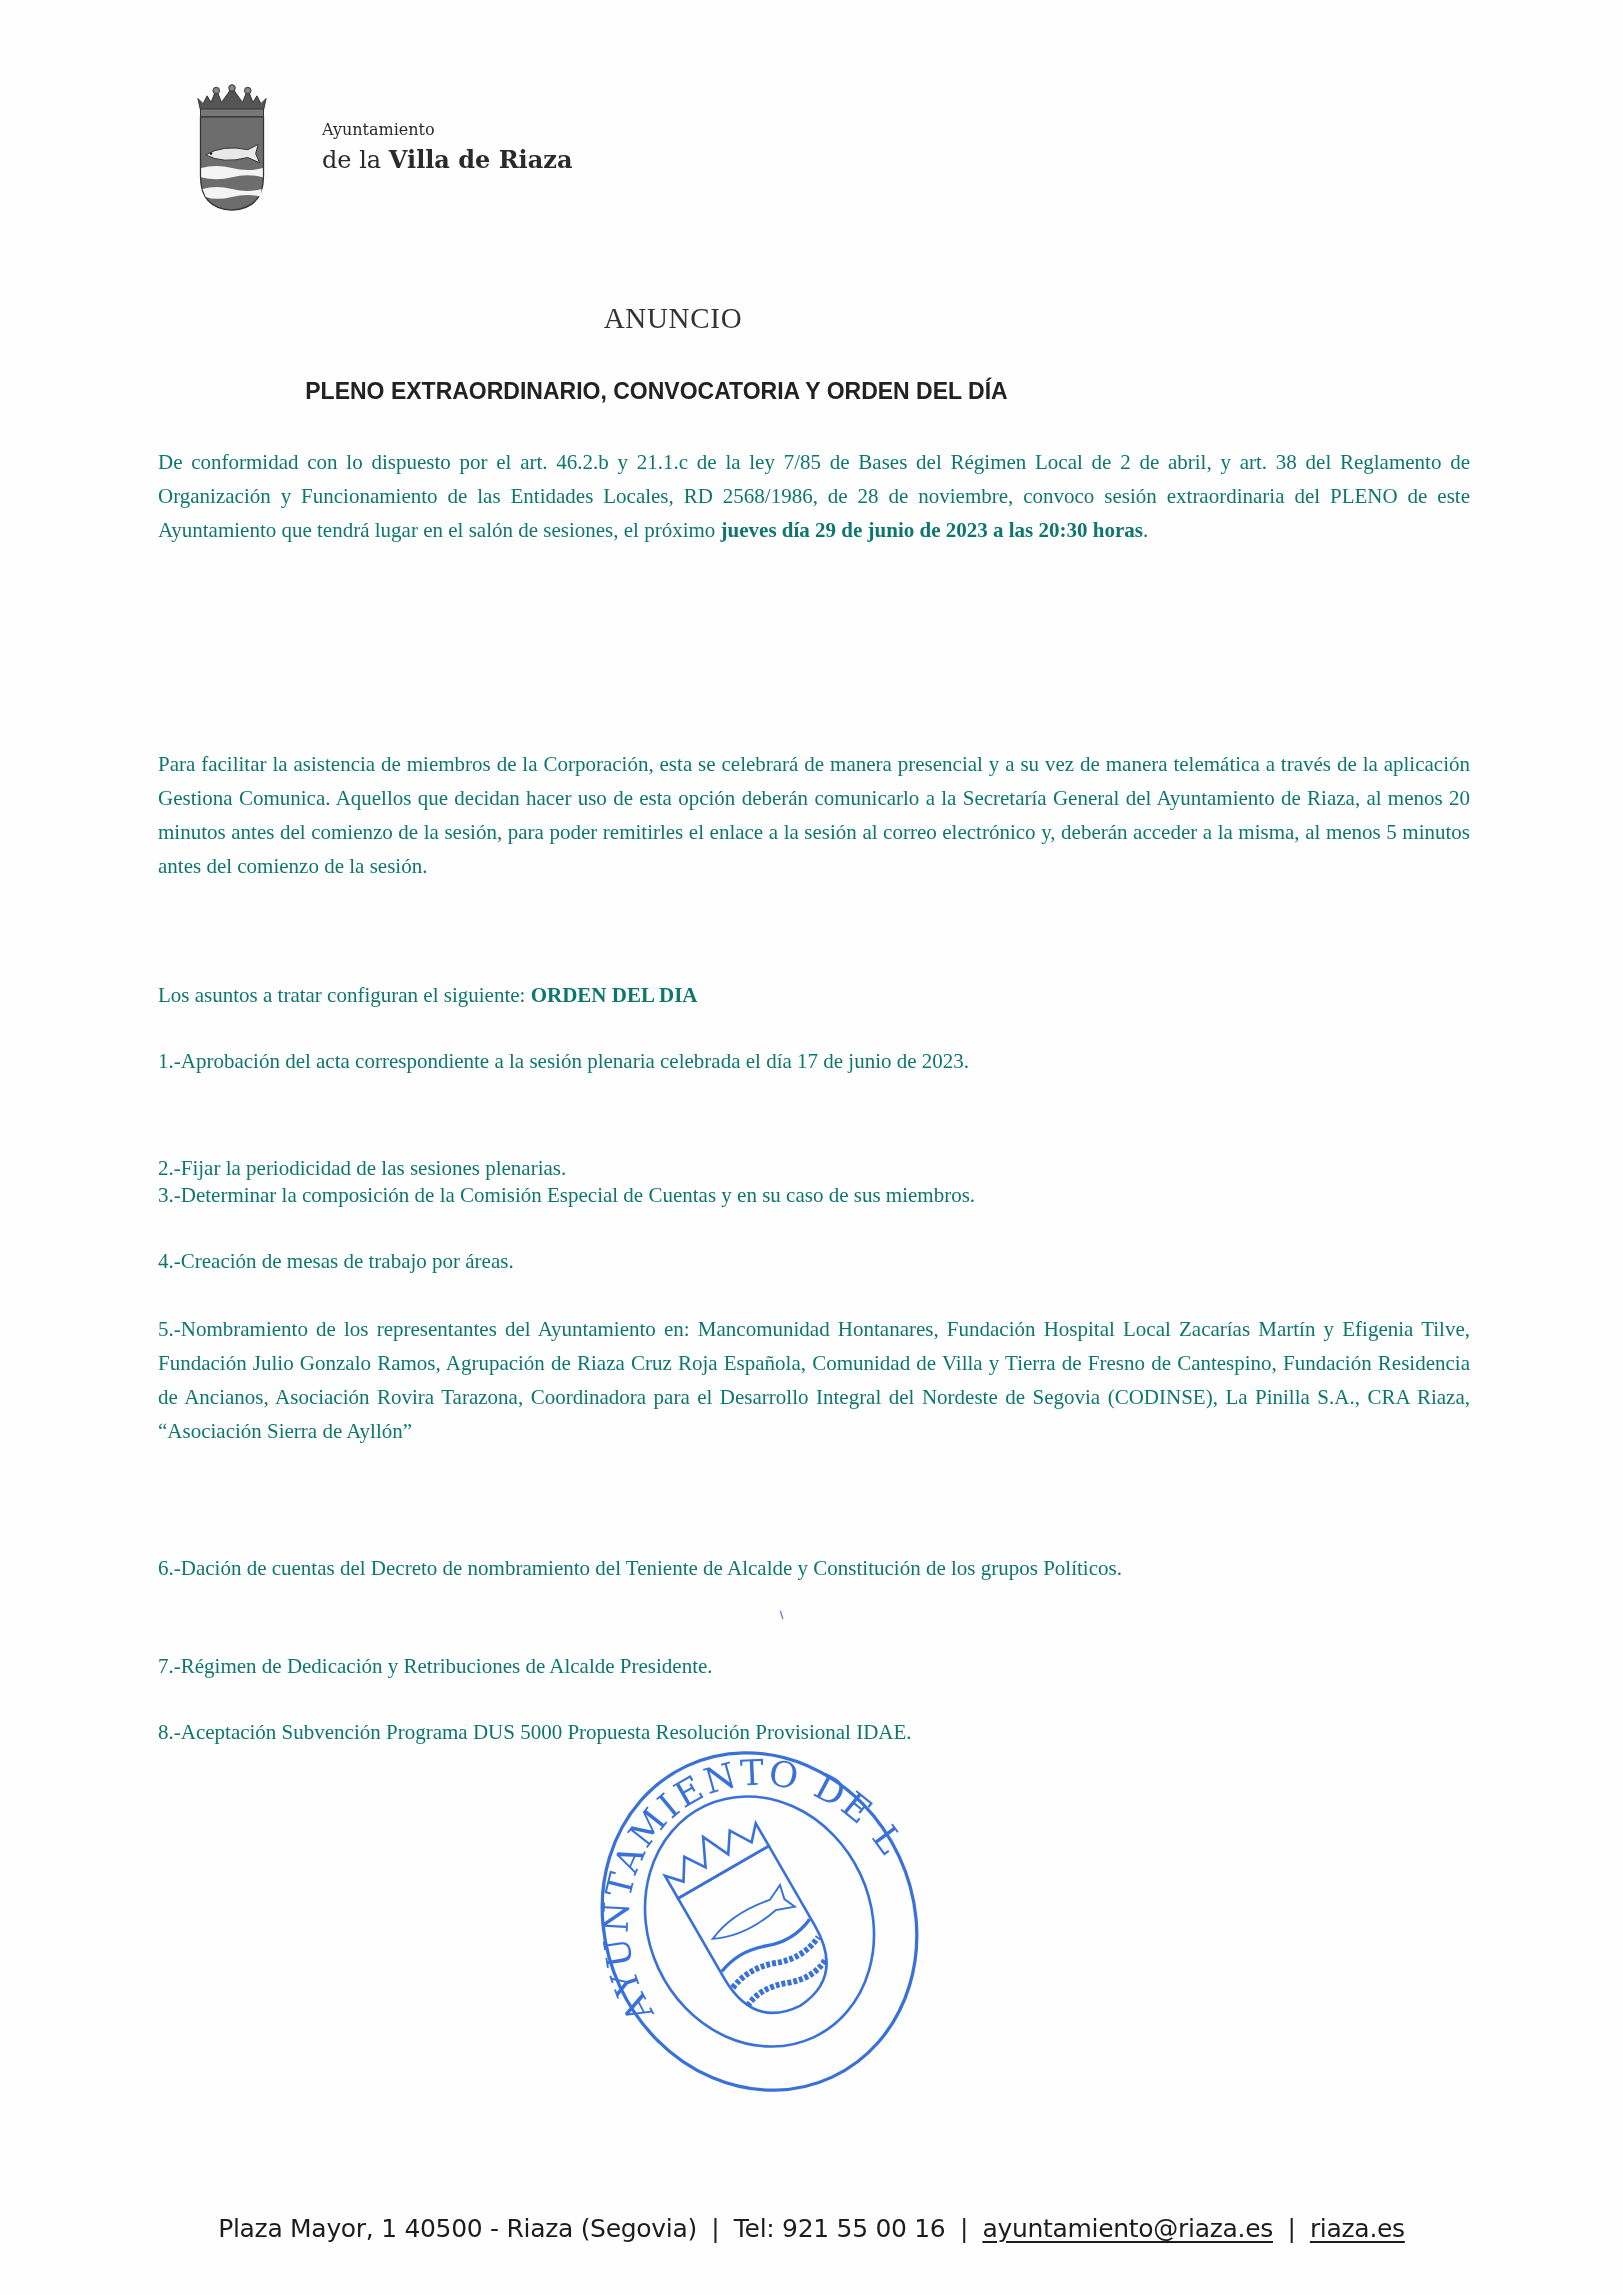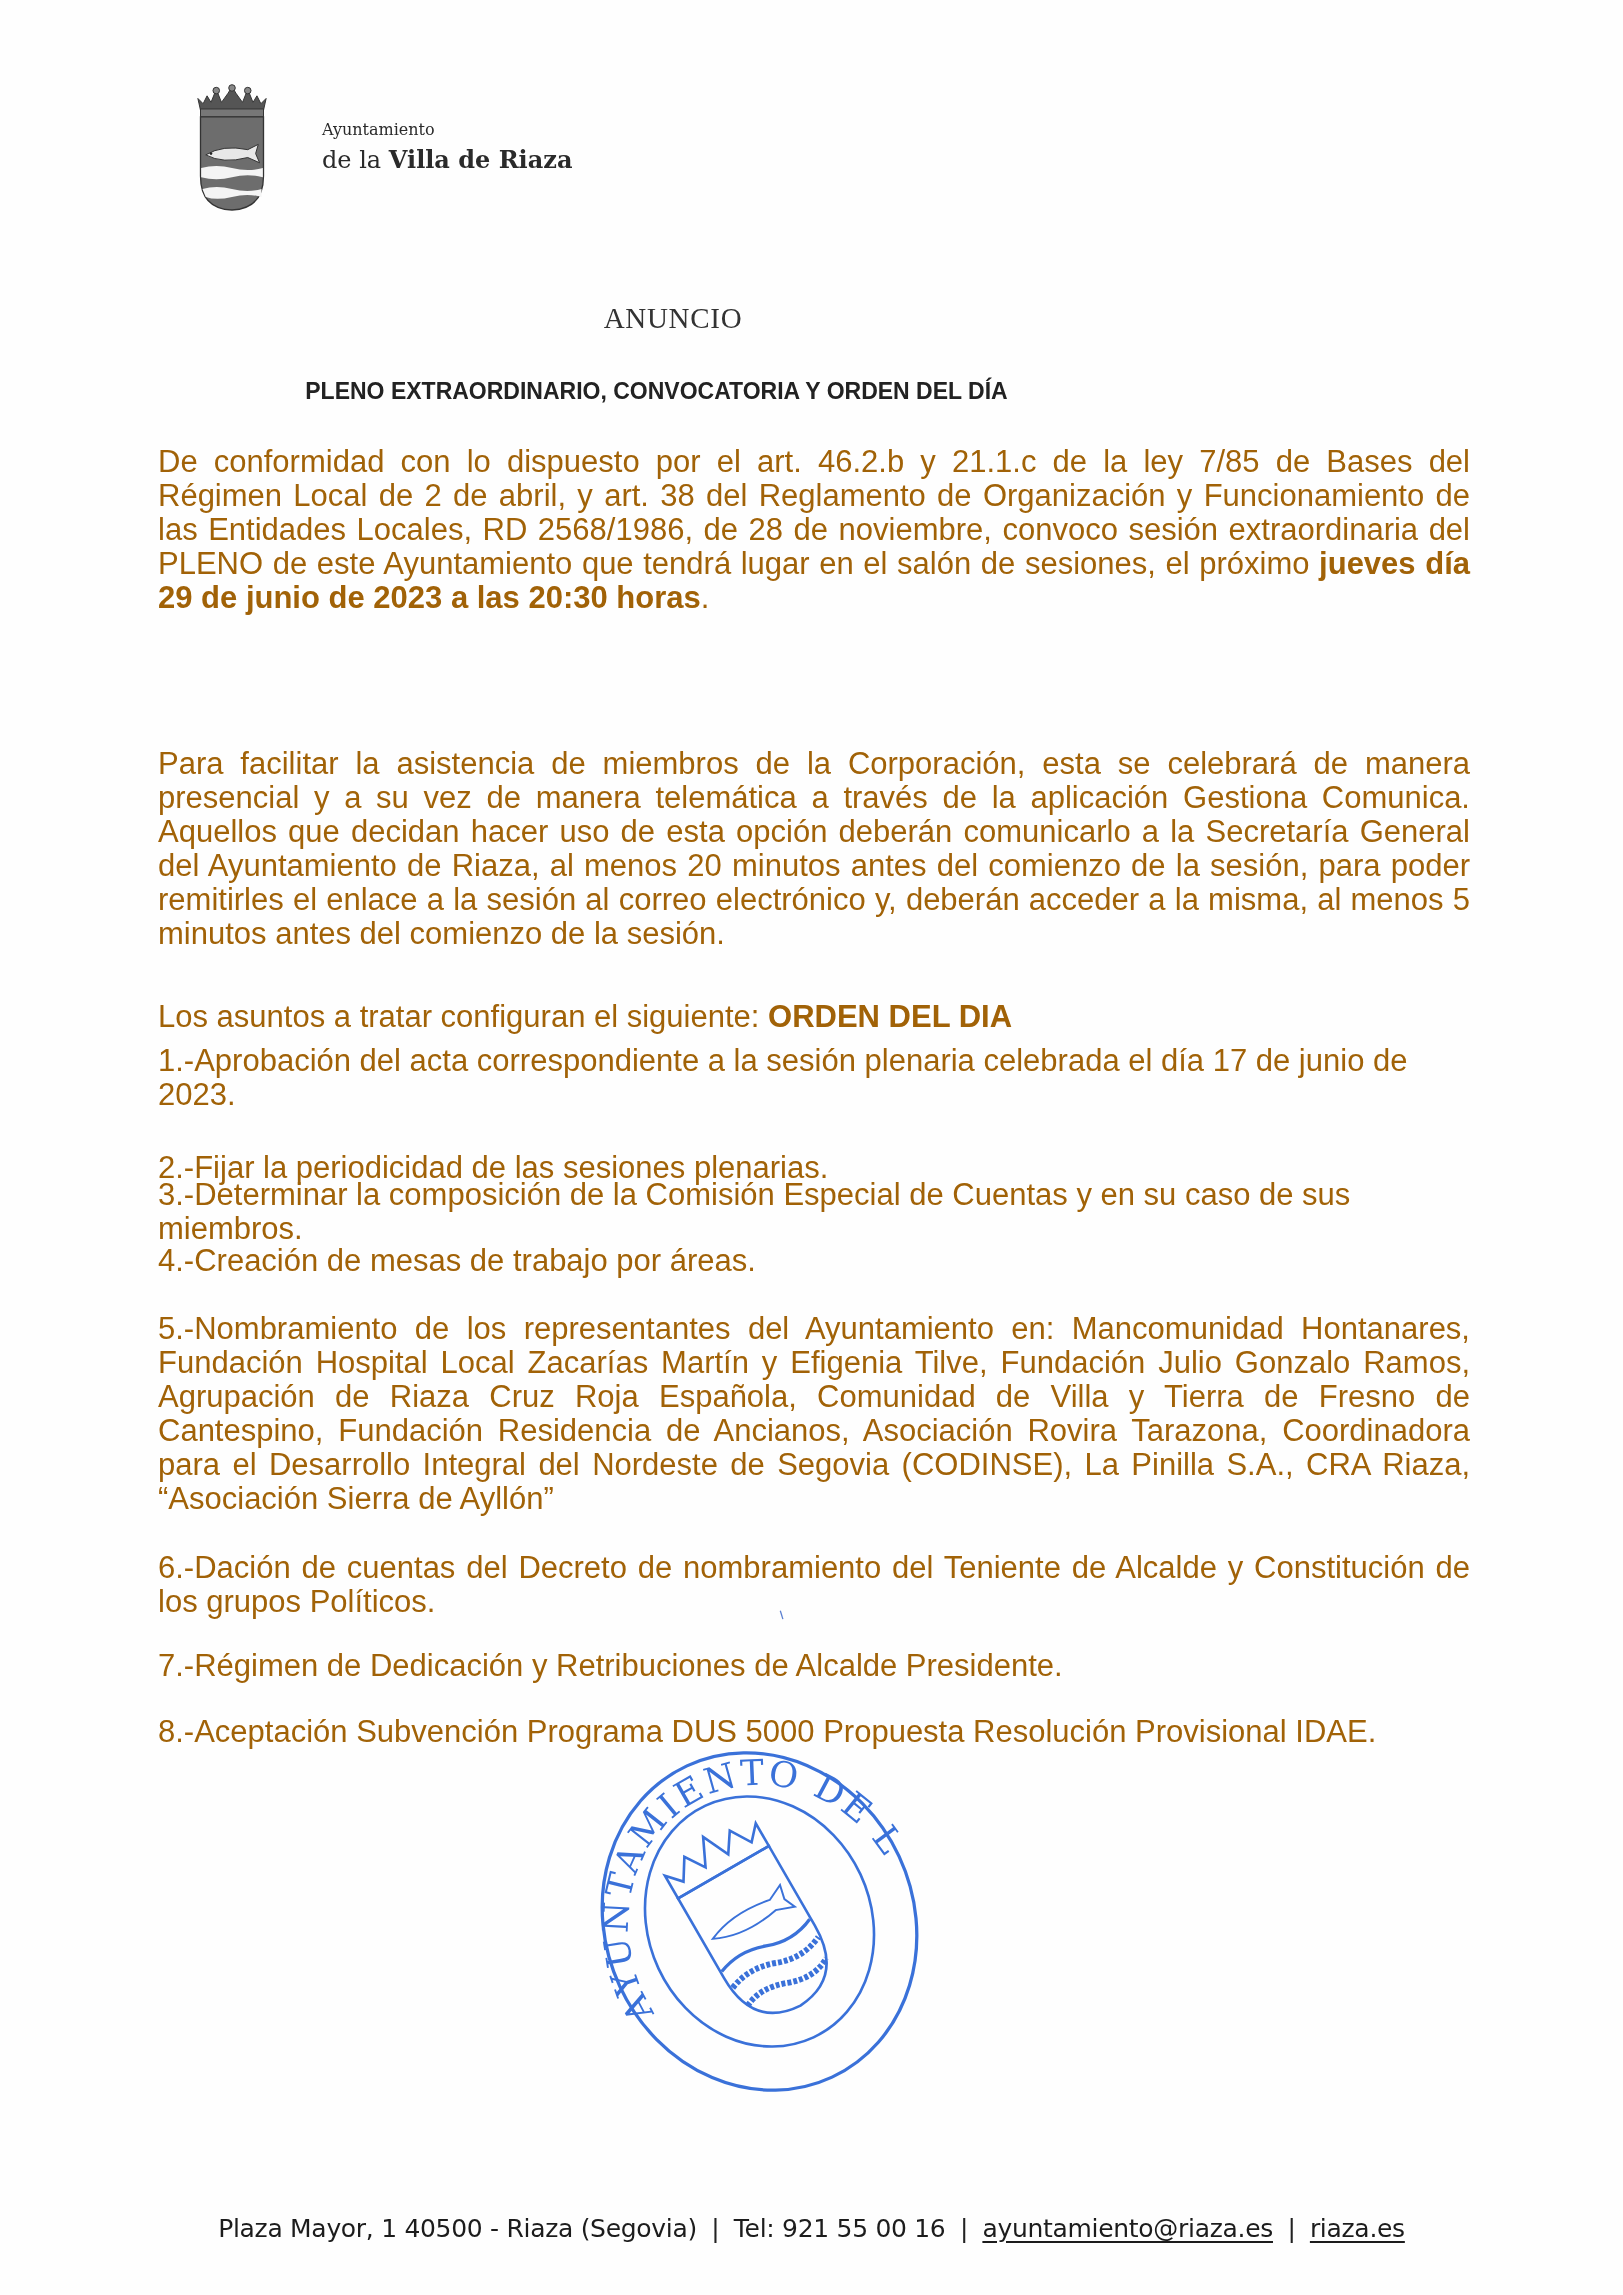--- a/index.html
+++ b/index.html
@@ -11,29 +11,29 @@
   .org { position: absolute; left: 322px; top: 115px; font-family: "DejaVu Serif", "Liberation Serif", serif; color: #2a2a2a; }
   .org .l1 { font-size: 16px; line-height: 30px; display: block; }
   .org .l2 { font-size: 24px; line-height: 30px; display: block; }
   .org .l2 b { font-weight: bold; }
 
   .anuncio { position: absolute; left: 0; width: 1346px; top: 302px; text-align: center;
              font-family: "Liberation Serif", serif; font-size: 29px; letter-spacing: 0.7px; color: #333; }
   .subtitle { position: absolute; left: 0; width: 1313px; top: 378px; text-align: center;
               font-family: "Liberation Sans", sans-serif; font-size: 23px; font-weight: bold; color: #222; }
 
-  .body { position: absolute; left: 158px; width: 1312px; font-family: Liberation Sans, sans-serif;
-          font-size: 31px; line-height: 34px; color: #a16207; }
+  .body { position: absolute; left: 158px; width: 1312px; font-family: Liberation Serif, serif;
+          font-size: 21px; line-height: 34px; color: #0f766e; }
   .just { text-align: justify; text-align-last: left; }
   .body b { font-weight: bold; }
 
   #p1 { top: 445px; }
   #p2 { top: 645px; }
   #p3 { top: 747px; }
-  #p4 { top: 1000px; }
+  #p4 { top: 978px; }
   #i1 { top: 1044px; }
   #i2 { top: 1111px; margin-top: 40px; }
   #i3 { top: 1178px; }
   #i4 { top: 1244px; }
   #i5 { top: 1312px; }
   #i6 { top: 1551px; }
   #i7 { top: 1649px; }
   #i8 { top: 1715px; }
   #sig { top: 1846px; position: absolute; z-index: 2; }
 

